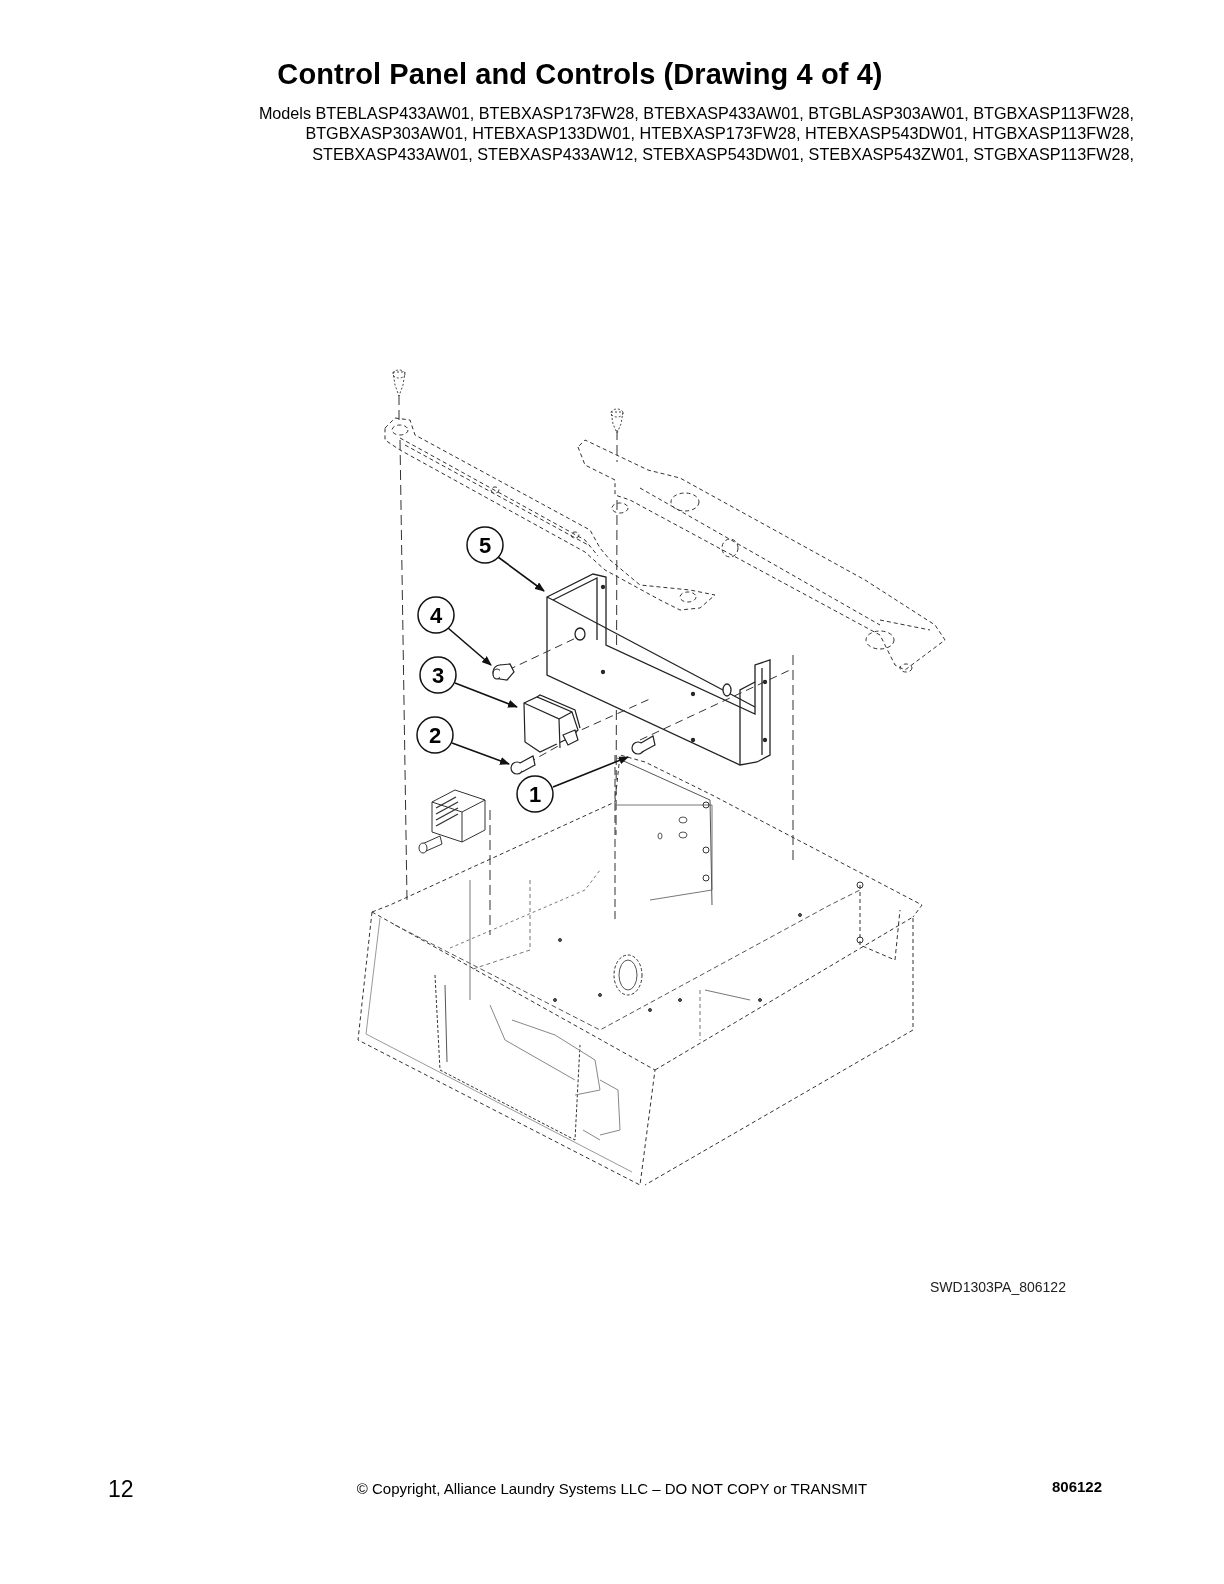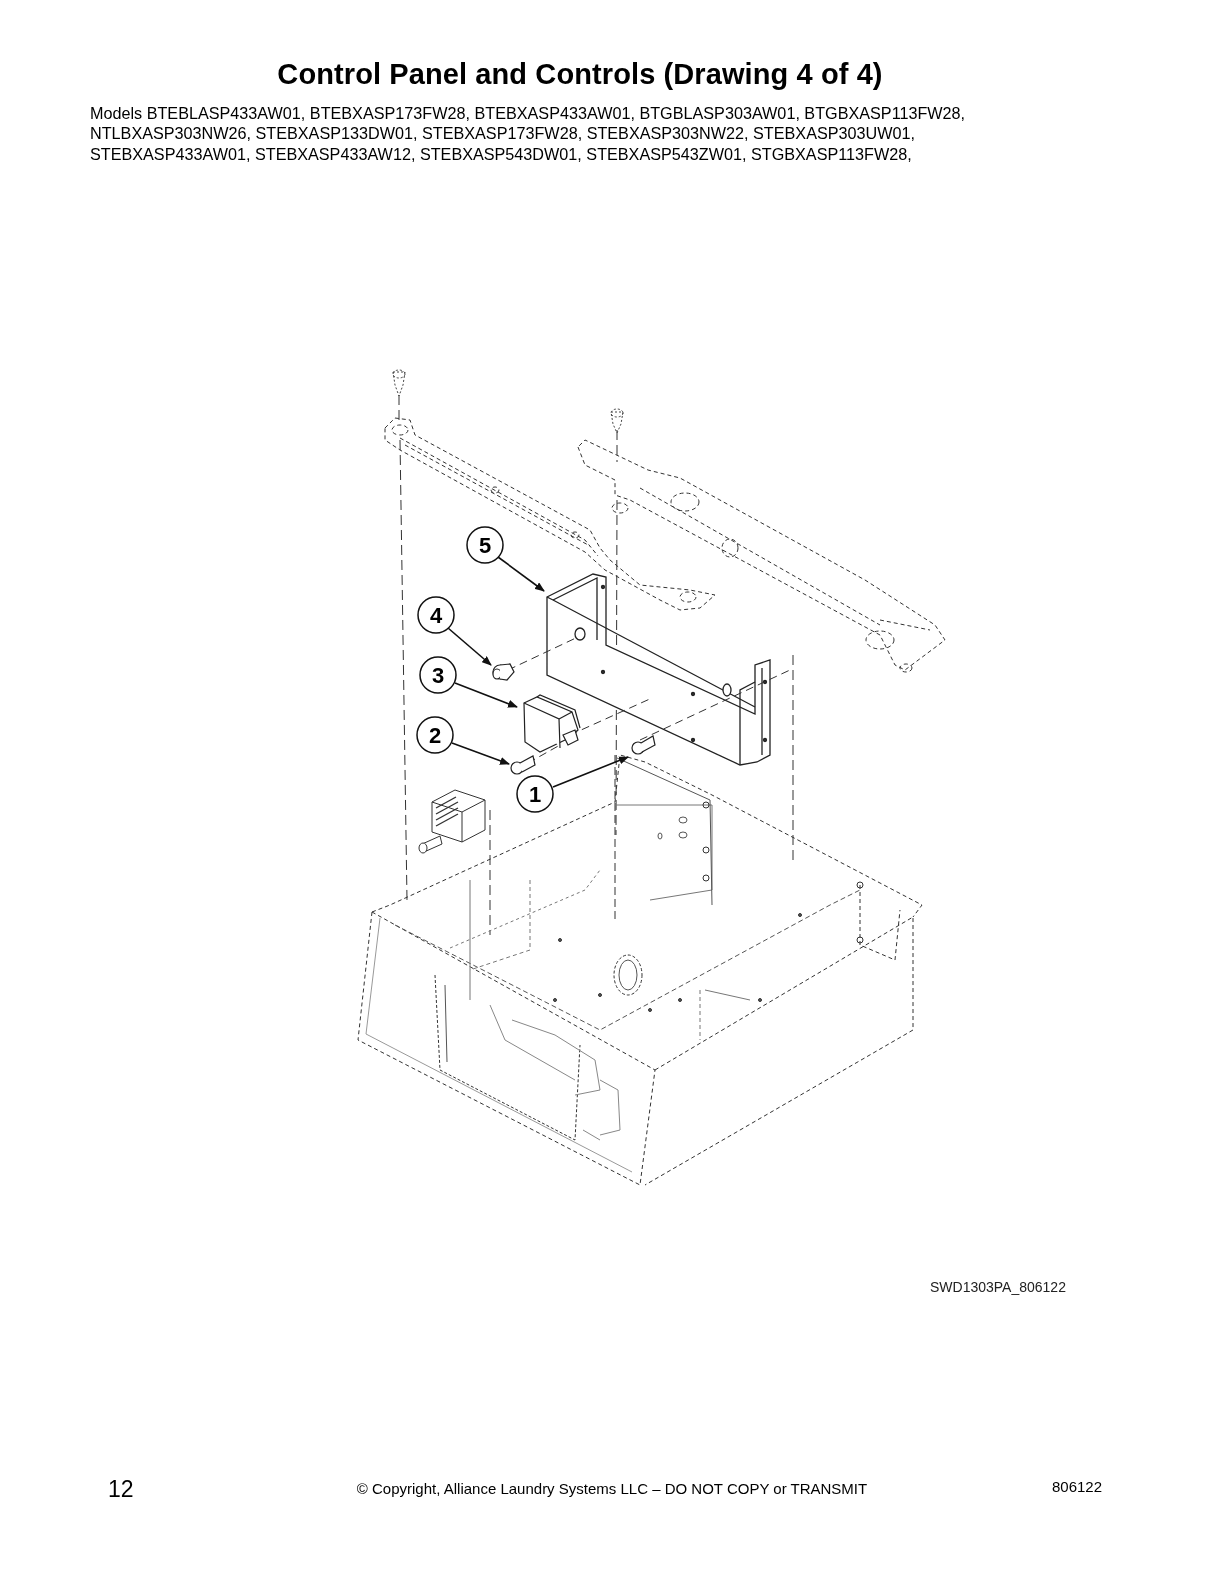--- a/index.html
+++ b/index.html
@@ -1,38 +1,38 @@
 <!DOCTYPE html>
 <html><head>
 <meta charset="utf-8">
 <style>
   html, body { margin: 0; padding: 0; background: #ffffff; }
   body { width: 1224px; height: 1584px; position: relative; overflow: hidden;
          font-family: "Liberation Sans", sans-serif; color: #000; }
   .title { position: absolute; top: 58px; left: 0; width: 1160px; text-align: center;
            font-size: 29px; font-weight: bold; margin: 0; letter-spacing: 0.1px; }
-  .models { position: absolute; top: 103px; left: 90px; width: 1044px; text-align: left;
+  .models { position: absolute; top: 103px; left: 90px; width: 1044px; text-align: right;
             font-size: 16.2px; line-height: 20.3px; }
   .models span { display: block; white-space: nowrap; }
   .diagram { position: absolute; left: 0; top: 0; width: 1224px; height: 1584px; }
   .figid { position: absolute; top: 1279px; left: 930px; font-size: 14px; color: #222; }
   .footer-page { position: absolute; top: 1476px; left: 108px; font-size: 23px; }
   .footer-copy { position: absolute; top: 1480px; left: 0; width: 1224px; text-align: center;
                  font-size: 15px; }
-  .footer-doc { position: absolute; top: 1478px; left: 1052px; font-size: 15px; }
+  .footer-doc { position: absolute; top: 1478px; left: 1052px; font-size: 15px; font-weight: bold; }
   .callout-num { font-family: "Liberation Sans", sans-serif; font-weight: bold; font-size: 22px; }
 </style>
 </head>
 <body>
 
 <h1 class="title">Control Panel and Controls (Drawing 4 of 4)</h1>
 
 <div class="models">
   <span>Models BTEBLASP433AW01, BTEBXASP173FW28, BTEBXASP433AW01, BTGBLASP303AW01, BTGBXASP113FW28,</span>
-  <span>NTLBXASP303NW26, STEBXASP133DW01, STEBXASP173FW28, STEBXASP303NW22, STEBXASP303UW01,</span>
+  <span>BTGBXASP303AW01, HTEBXASP133DW01, HTEBXASP173FW28, HTEBXASP543DW01, HTGBXASP113FW28,</span>
   <span>STEBXASP433AW01, STEBXASP433AW12, STEBXASP543DW01, STEBXASP543ZW01, STGBXASP113FW28,</span>
 </div>
 
 <svg class="diagram" viewBox="0 0 1224 1584" xmlns="http://www.w3.org/2000/svg">
   <defs>
     <marker id="arrowhead" markerWidth="10" markerHeight="8" refX="9" refY="4" orient="auto" markerUnits="userSpaceOnUse">
       <path d="M0,0 L10,4 L0,8 z" fill="#111"></path>
     </marker>
   </defs>
 

